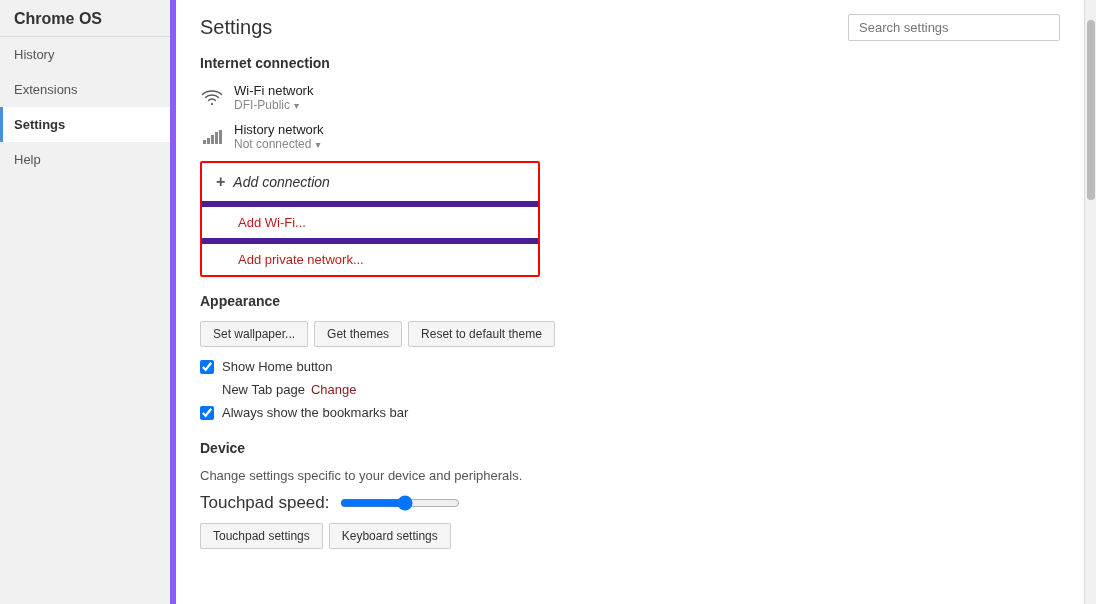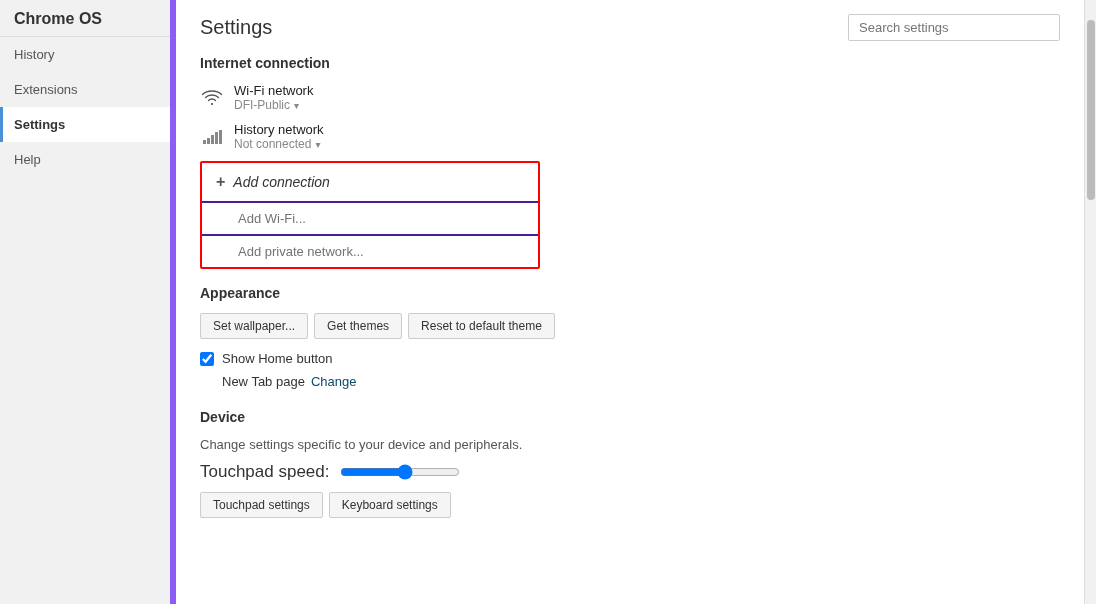--- a/index.html
+++ b/index.html
@@ -133,22 +133,22 @@
     }
     #add-connection-label {
       font-size: 14px;
       color: #333;
       font-style: italic;
     }
     .add-connection-item {
       padding: 8px 23px 8px 36px;
       cursor: pointer;
       font-size: 13px;
-      color: #737373;
-      border-top: 2px solid #4c1d95;
+      color: #b91c1c;
+      border-top: 6px solid #4c1d95;
     }
     
     .appearance-section {
       margin-bottom: 20px;
     }
     .button-row {
       display: flex;
       gap: 6px;
       margin-bottom: 12px;
     }
@@ -170,21 +170,21 @@
     .checkbox-row input[type=checkbox] {
       width: 14px;
       height: 14px;
       cursor: pointer;
     }
     .checkbox-label {
       font-size: 13px;
       color: #333;
     }
     .inline-link {
-      color: #0c4a6e;
+      color: #7f1d1d;
       cursor: pointer;
       text-decoration: none;
     }
     
     .device-section {
       margin-bottom: 20px;
     }
     .device-desc {
       color: #555;
       font-size: 13px;
@@ -311,20 +311,24 @@
       <button class="btn">Reset to default theme</button>
     </div>
     <div class="checkbox-row">
       <input type="checkbox" checked="" style="">
       <span class="checkbox-label">Show Home button</span>
     </div>
     <div style="padding-left: 22px; margin-bottom: 8px; font-size:13px; color:#333; display:flex; align-items:center; gap:6px;">
       <span>New Tab page</span>
       <a class="inline-link">Change</a>
     </div>
+    <div class="checkbox-row">
+      <input type="checkbox" checked="" style="">
+      <span class="checkbox-label">Always show the bookmarks bar</span>
+    </div>
   </div>
 
   <div class="device-section">
     <div class="section-header">Device</div>
     <div class="device-desc">Change settings specific to your device and peripherals.</div>
     <div class="touchpad-row">
       <span class="touchpad-label">Touchpad speed:</span>
       <input type="range" min="0" max="100" value="55" style="width: 120px;">
     </div>
     <div class="button-row">

